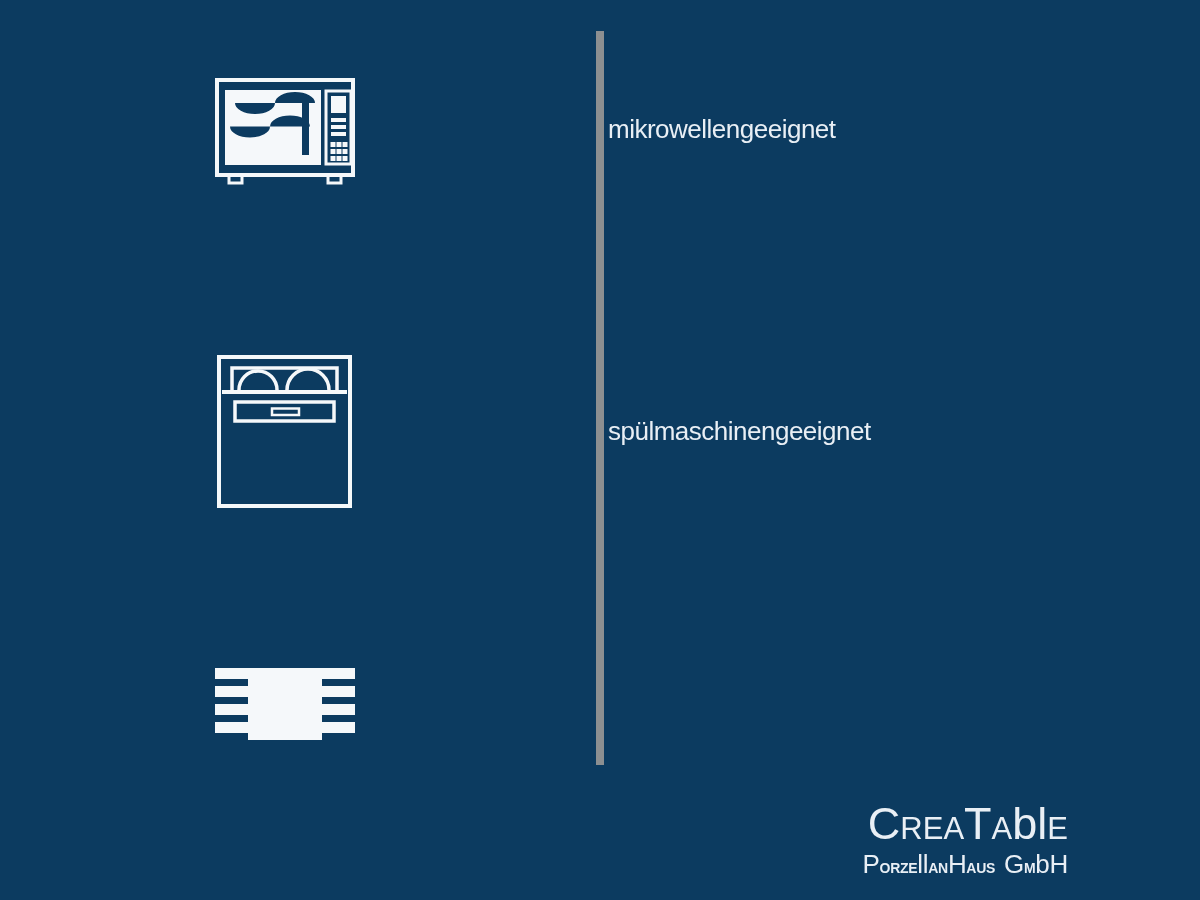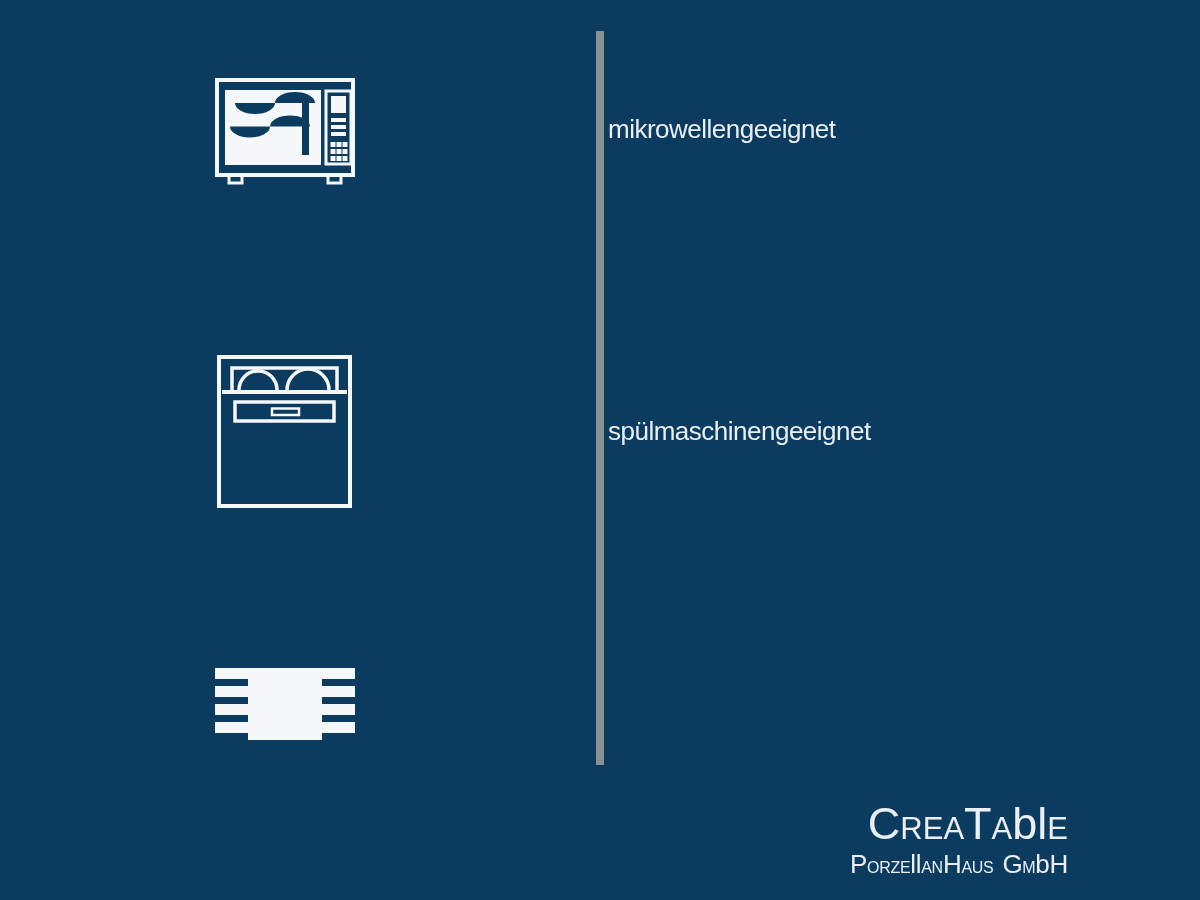--- a/index.html
+++ b/index.html
@@ -47,21 +47,21 @@
     top: 802px;
     width: 1068px;
     text-align: right;
     color: var(--text, #eef3f7);
   }
   .logo-line1 { line-height: 44px; white-space: nowrap; }
   .logo-line2 { line-height: 25px; margin-top: -4px; white-space: nowrap; letter-spacing: -0.3px; }
   .l1-lg { font-size: 45px; }
   .l1-sm { font-size: 31px; }
   .l2-lg { font-size: 26px; }
-  .l2-sm { font-size: 16px; }
+  .l2-sm { font-size: 14px; font-weight: bold; }
   .l2-gap { margin-left: 9px; }
   .logo span { vertical-align: baseline; }
 </style>
 </head>
 <body>
 
 <div class="canvas">
 
   <div class="icon icon-microwave">
     <svg width="140" height="108" viewBox="0 0 140 108" aria-hidden="true">

